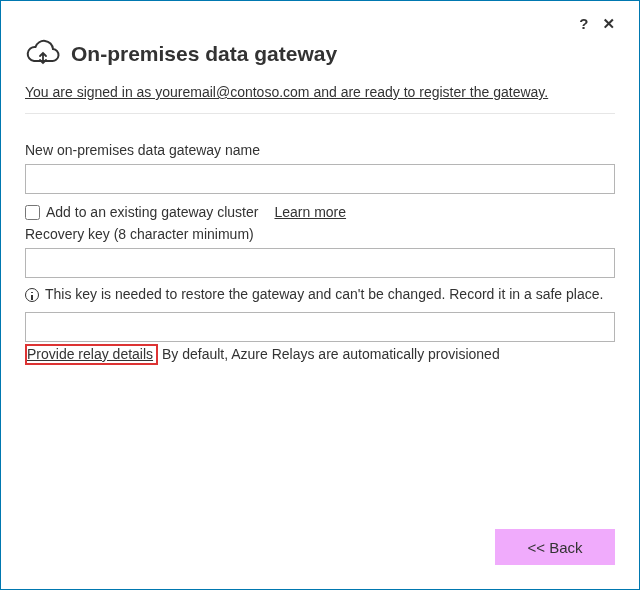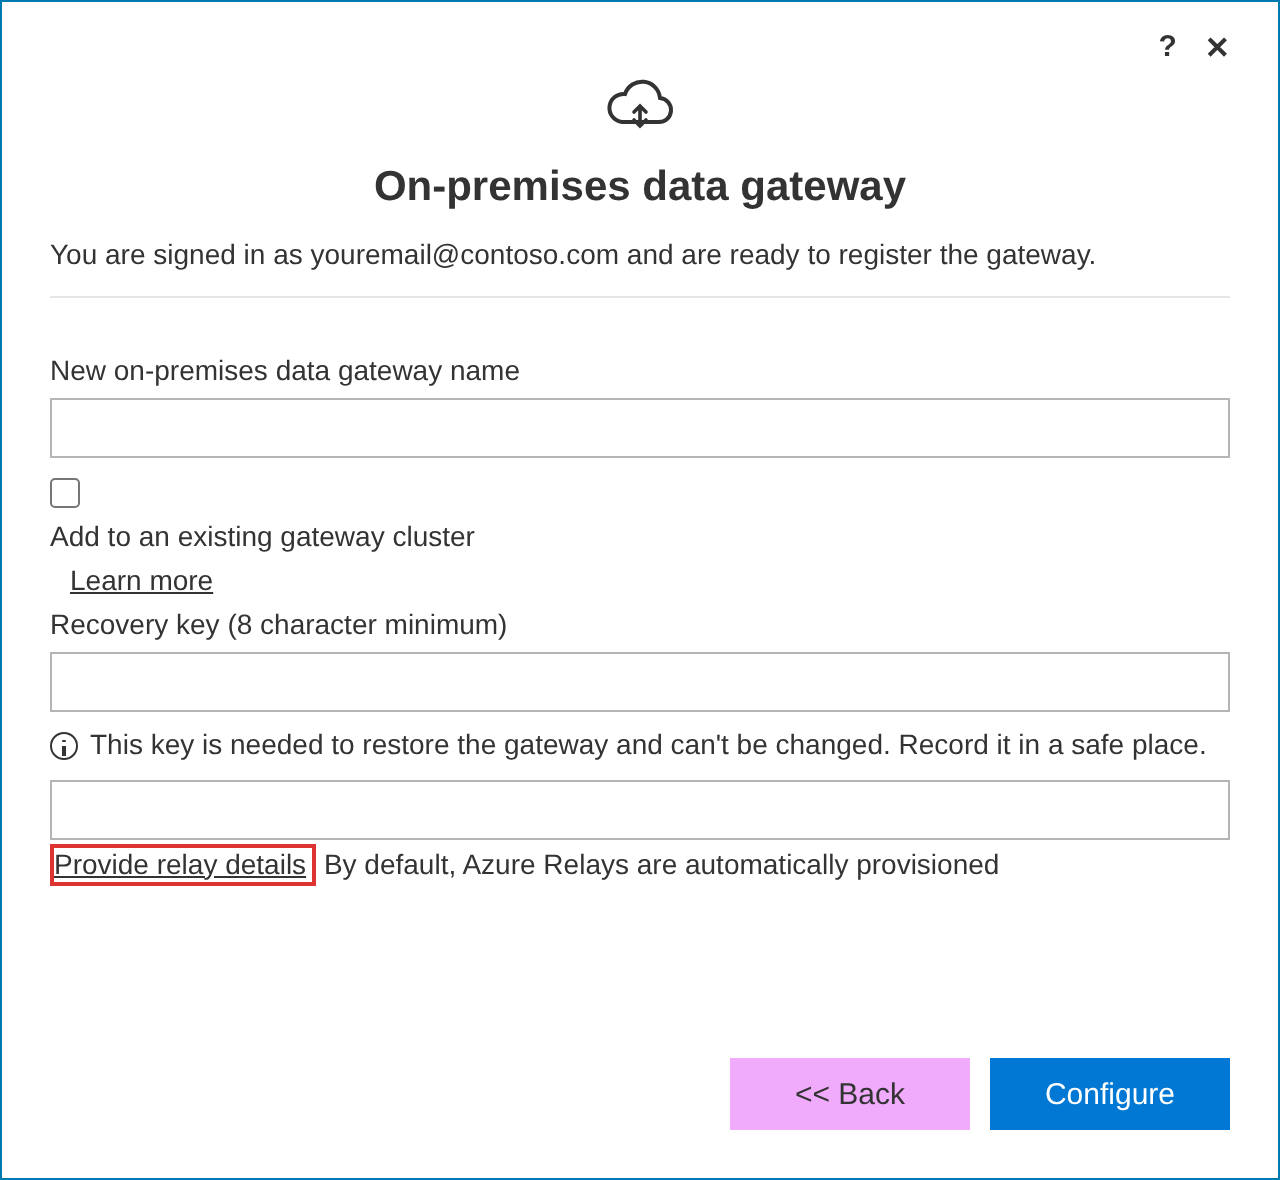--- a/index.html
+++ b/index.html
@@ -25,34 +25,34 @@
     color: #333;
     margin-bottom: 4px;
     margin-top: -6px;
   }
   .titlebar span { cursor: pointer; font-weight: bold; }
   .header {
     display: flex;
     align-items: center;
     gap: 10px;
     margin-bottom: 12px;
-    flex-direction: column;
   }
   .header h1 {
     font-size: 21px;
     font-weight: 600;
     color: #333;
     margin: 0;
   }
   .signin {
     font-size: 14px;
     color: #333;
     border-bottom: 1px solid #e6e6e6;
     padding-bottom: 10px;
     line-height: 1.4;
+    text-decoration: underline;
   }
   .body {
     margin-top: 28px;
     font-size: 14px;
     color: #333;
   }
   .field-label {
     font-size: 14px;
     color: #333;
     margin-bottom: 6px;
@@ -60,25 +60,24 @@
   .text-input {
     width: 100%;
     height: 30px;
     border: 1px solid #b5b5b5;
     background: #fff;
     padding: 4px 6px;
     font-size: 14px;
   }
   .checkbox-row {
     display: flex;
-    align-items: flex-start;
+    align-items: flex-end;
     gap: 6px;
     margin: 10px 0 6px 0;
     font-size: 14px;
-    flex-direction: column;
   }
   .checkbox-row input[type=checkbox] {
     width: 15px; height: 15px;
     accent-color: #0078d4;
     margin: 0;
   }
   .checkbox-row .learn-more {
     text-decoration: underline;
     margin-left: 10px;
     cursor: pointer;
@@ -188,16 +187,15 @@
 
 
     <div class="relay-row">
       <span class="red-box"><span class="underline-link">Provide relay details</span></span><span> By default, Azure Relays are automatically provisioned</span>
     </div>
 
   </div>
 
   <div class="footer">
     <button class="btn btn-back">&lt;&lt; Back</button>
-    <button class="btn btn-primary">Configure</button>
   </div>
 
 </div>
 
 </body></html>

